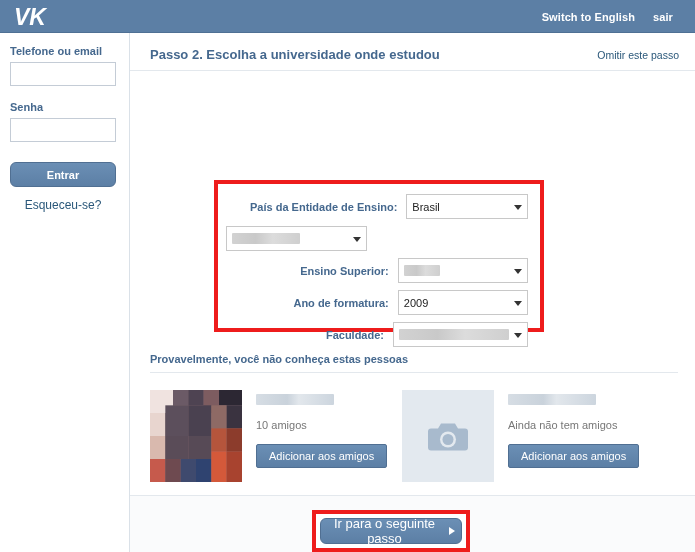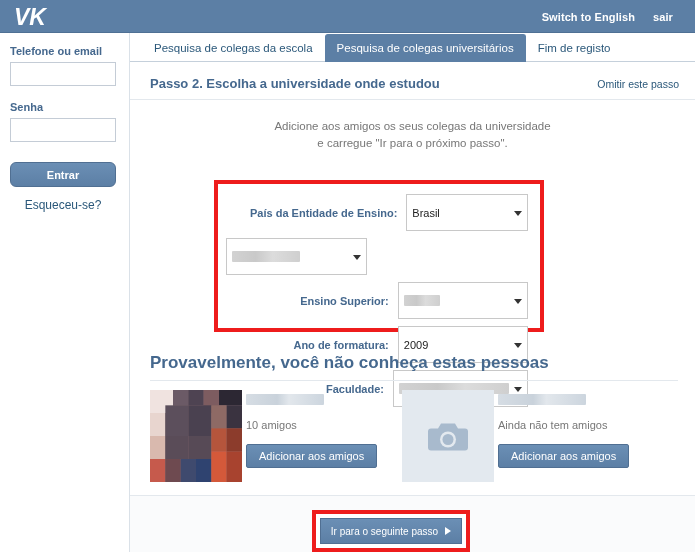--- a/index.html
+++ b/index.html
@@ -135,21 +135,21 @@
     margin-bottom: 7px;
   }
   .flabel {
     width: 162px; text-align: right; padding-right: 9px;
     font-size: 11px; font-weight: bold; color: #45688e;
     white-space: nowrap;
     margin-left: 24px;
   }
   .fselect {
     position: relative;
-    width: 141px; height: 37px;
+    width: 141px; height: 25px;
     border: 1px solid #c8c8c8;
     background: #ffffff;
     display: flex; align-items: center;
     padding: 0 18px 0 5px;
     font-size: 11px; color: #222222;
     cursor: pointer;
   }
   .fselect .caret {
     position: absolute; right: 5px; top: 50%;
     margin-top: -2px;
@@ -161,37 +161,37 @@
   .redact {
     display: inline-block; height: 11px;
     background: linear-gradient(90deg,#d2d2d2 0%, #c9c9c9 35%, #dcdcdc 60%, #cfcfcf 100%);
     filter: blur(0.6px);
     border-radius: 1px;
   }
 
   
   .people-head {
     position: absolute; left: 20px; top: 320px; width: 528px;
-    font-size: 17px; font-weight: bold; color: #45688e;
+    font-size: 11px; font-weight: bold; color: #45688e;
     padding-bottom: 7px;
     border-bottom: 1px solid #e3e8ed;
   }
   .people {
     position: absolute; left: 20px; top: 357px;
     width: 528px;
     display: flex;
   }
   .person { display: flex; width: 252px; }
   .person + .person { margin-left: 0px; }
   .pavatar {
     width: 92px; height: 92px; flex: 0 0 92px;
     overflow: hidden; position: relative;
     background: #dde3ea;
   }
-  .pinfo { padding-left: 4px; padding-top: 2px; }
+  .pinfo { padding-left: 14px; padding-top: 2px; }
   .pname {
     width: 78px; height: 11px; margin-top: 2px;
     background: linear-gradient(90deg,#d6dde4 0%,#c9d2db 40%,#e2e7ec 55%,#ccd5de 100%);
     filter: blur(0.7px);
     border-radius: 1px;
   }
   .pname.wide {
     width: 88px;
   }
   .pmeta {
@@ -230,22 +230,22 @@
   .next-wrap {
     position: absolute; left: 182px; top: 14px;
     border: 4px solid #ee1c1c;
     background: #ffffff;
     padding: 4px;
   }
   .btn-next {
     width: 142px; height: 26px;
     background: linear-gradient(to bottom,#6b8fb5 0%, #5c7fa5 100%);
     border: 1px solid #506f92;
-    border-radius: 0;
-    color: #ffffff; font-size: 10px;
+    border-radius: 6px;
+    color: #ffffff; font-size: 13px;
     font-family: "Liberation Sans", sans-serif;
     cursor: pointer;
     display: flex; align-items: center; justify-content: center;
     gap: 7px;
   }
   .btn-next .arrow {
     width: 0; height: 0;
     border-top: 4px solid transparent;
     border-bottom: 4px solid transparent;
     border-left: 6px solid #ffffff;
@@ -273,35 +273,26 @@
     <input class="side-input" type="text" value="" style="">
     <div class="side-gap"></div>
     <div class="side-label">Senha</div>
     <input class="side-input" type="password" value="" style="">
     <button class="btn-login">Entrar</button>
     <div class="forgot">Esqueceu-se?</div>
   </div>
 
   <div class="content">
 
-    <div class="tabs">
-      <div class="tab">Pesquisa de colegas da escola</div>
-      <div class="tab active">Pesquisa de colegas universitários</div>
-      <div class="tab">Fim de registo</div>
-    </div>
 
     <div class="step-head">
       <div class="step-title">Passo 2. Escolha a universidade onde estudou</div>
       <div class="step-skip">Omitir este passo</div>
     </div>
 
-    <div class="intro">
-      <div>Adicione aos amigos os seus colegas da universidade</div>
-      <div>e carregue "Ir para o próximo passo".</div>
-    </div>
 
     <div class="form-outer">
       <div class="form-rows">
 
         <div class="frow">
           <div class="flabel">País da Entidade de Ensino:</div>
           <div class="fselect">
             <span>Brasil</span>
             <span class="caret"></span>
           </div>

